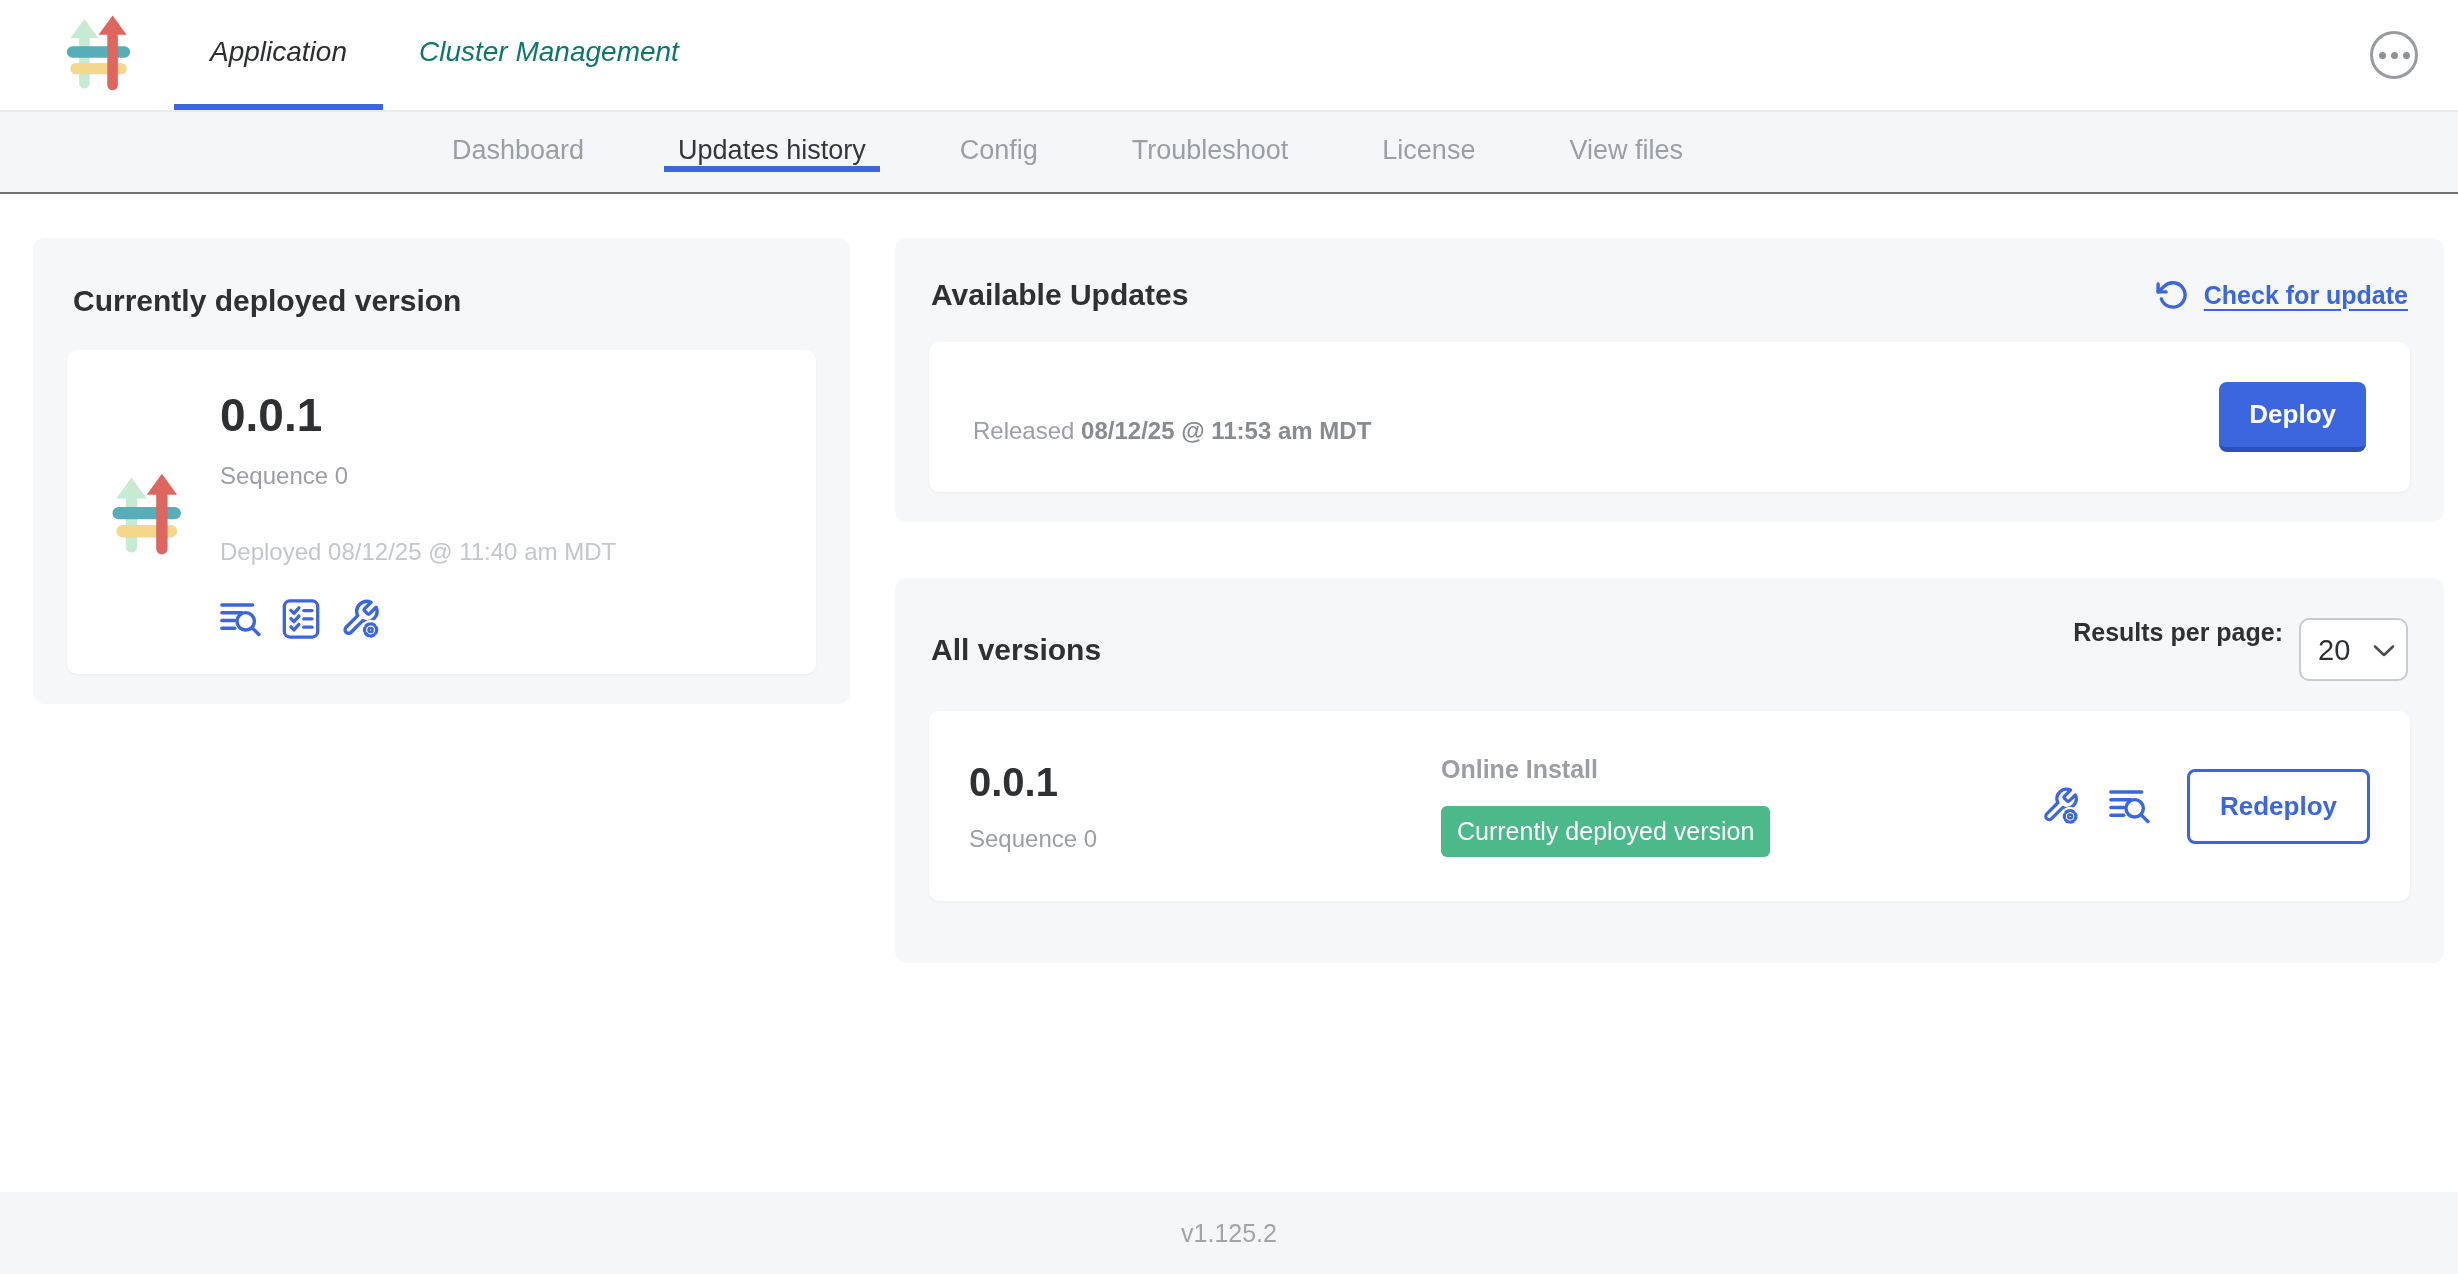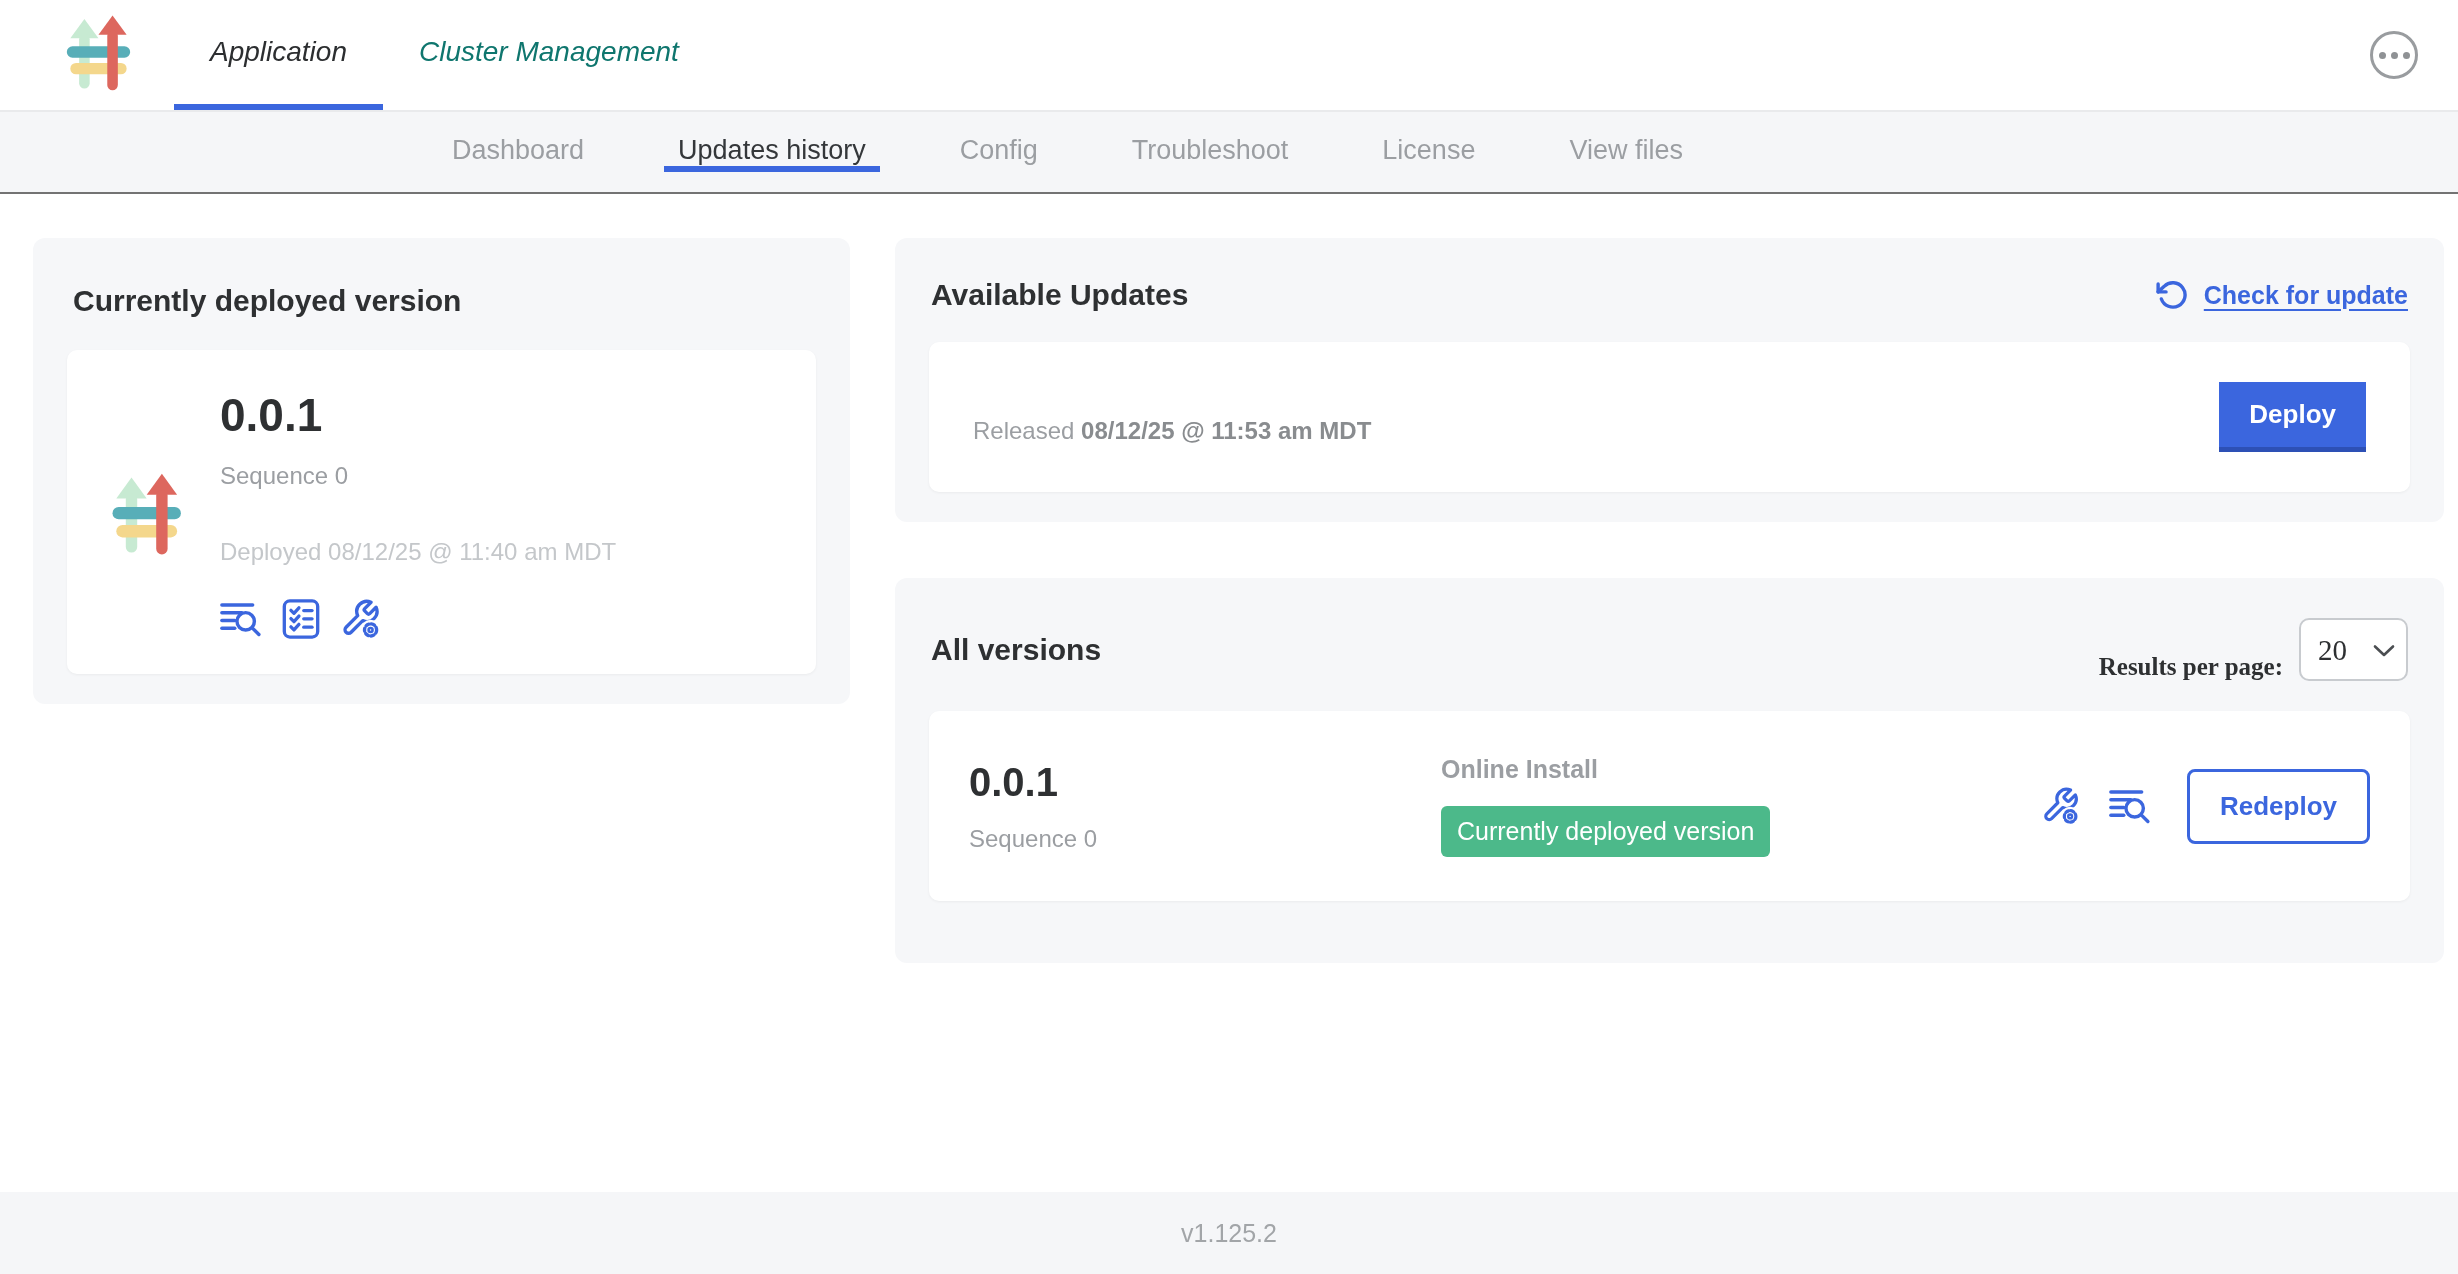--- a/index.html
+++ b/index.html
@@ -83,24 +83,24 @@
   .update-card { padding: 40px 44px; display: flex; justify-content: space-between; align-items: center; }
   .ver-med { font-size: 44px; font-weight: 700; color: #2e3032; }
   .released-line { margin-top: 28px; font-size: 24px; color: #9b9ea2; }
   .released-line b { color: #898c8f; font-weight: 700; }
   .btn-primary {
     background: #3b66de; color: #fff;
     font-size: 26px; font-weight: 700;
     font-family: inherit;
     padding: 17px 30px;
     border: none; border-bottom: 5px solid #2d50b5;
-    border-radius: 0; cursor: pointer;
+    border-radius: 8px; cursor: pointer;
   }
   .versions-panel { margin-top: 56px; padding-bottom: 62px; }
-  .results-group { display: flex; align-items: flex-end; font-family: Liberation Serif, serif; }
+  .results-group { display: flex; align-items: flex-start; }
   .results-label { font-size: 25px; font-weight: 700; color: #2e3032; }
   .select-wrap { position: relative; margin-left: 16px; }
   .select-wrap select {
     appearance: none; -webkit-appearance: none;
     width: 109px; height: 63px;
     font-family: inherit; font-size: 29px; color: #2e3032;
     padding: 0 40px 0 17px;
     border: 2px solid #c8cbcf; border-radius: 10px;
     background: #fff; cursor: pointer;
   }

